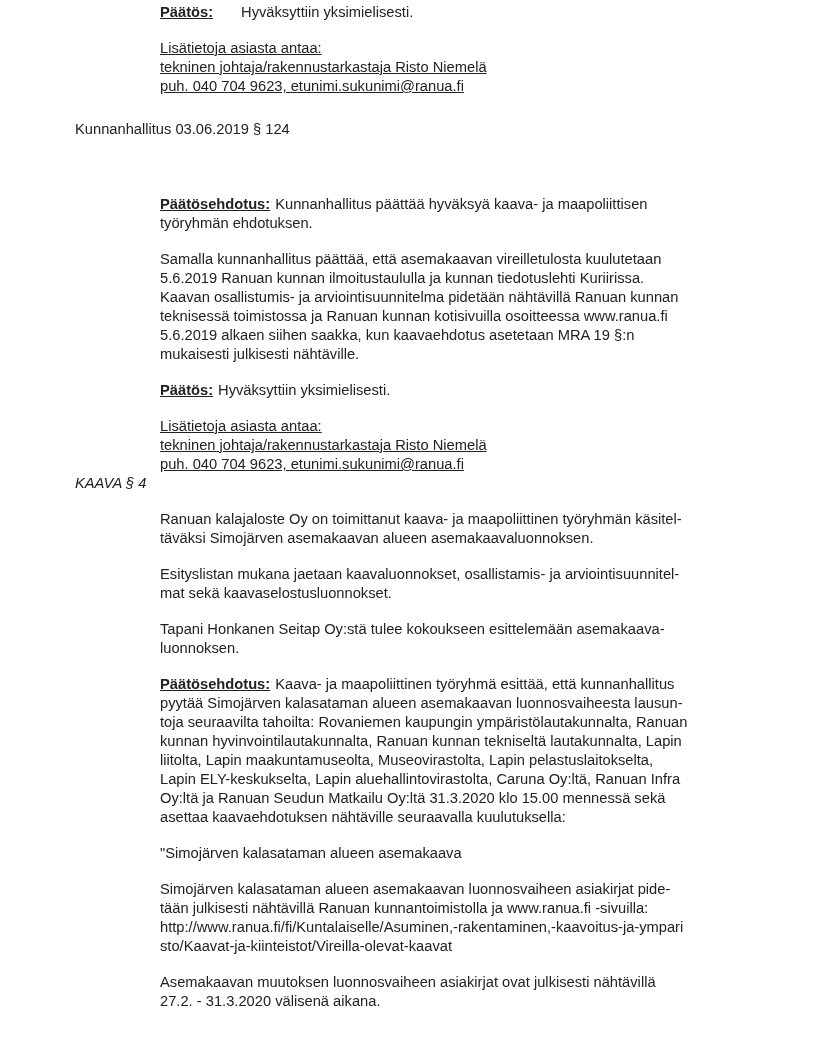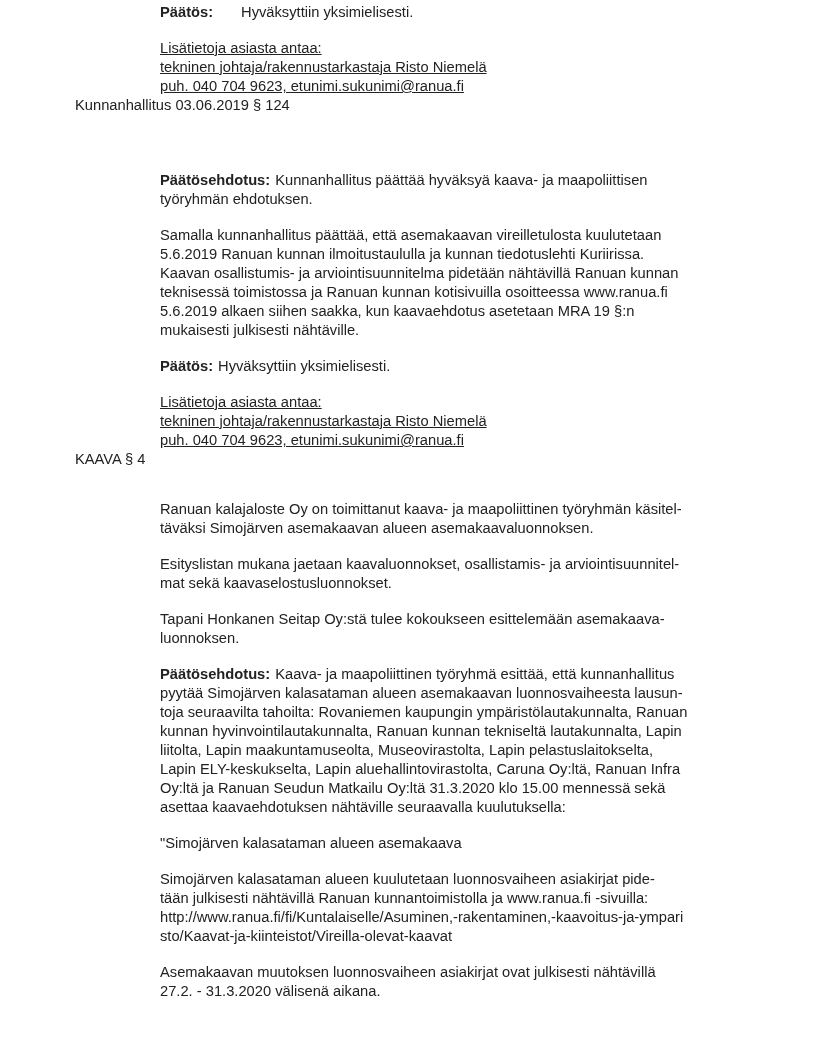--- a/index.html
+++ b/index.html
@@ -21,24 +21,25 @@
   }
   .para {
     margin: 0 0 17px 0;
     white-space: pre-line;
   }
   .para.nogap { margin-bottom: 0; text-decoration: underline; }
   .ref {
     margin-left: -85px;
     white-space: pre-line;
   }
-  .gap-xl  { margin-bottom: 56px; }
-  .gap-std { margin-bottom: 31px; }
+  .gap-xl  { margin-bottom: 56px; margin-top: 24px; }
+  .gap-std { margin-bottom: 17px; font-style: italic; }
   .lbl {
     font-weight: 700;
+    text-decoration: underline;
   }
   .lbl.sp { margin-right: 5px; margin-top: 21px; }
   .tabsp {
     display: inline-block;
     width: 28px;
   }
 </style>
 </head>
 <body>
 
@@ -85,21 +86,21 @@
 pyytää Simojärven kalasataman alueen asemakaavan luonnosvaiheesta lausun-
 toja seuraavilta tahoilta: Rovaniemen kaupungin ympäristölautakunnalta, Ranuan
 kunnan hyvinvointilautakunnalta, Ranuan kunnan tekniseltä lautakunnalta, Lapin
 liitolta, Lapin maakuntamuseolta, Museovirastolta, Lapin pelastuslaitokselta,
 Lapin ELY-keskukselta, Lapin aluehallintovirastolta, Caruna Oy:ltä, Ranuan Infra
 Oy:ltä ja Ranuan Seudun Matkailu Oy:ltä 31.3.2020 klo 15.00 mennessä sekä
 asettaa kaavaehdotuksen nähtäville seuraavalla kuulutuksella:</span></p>
 
   <p class="para">"Simojärven kalasataman alueen asemakaava</p>
 
-  <p class="para">Simojärven kalasataman alueen kuulutetaan luonnosvaiheen asiakirjat pide-
+  <p class="para">Simojärven kalasataman alueen asemakaavan luonnosvaiheen asiakirjat pide-
 tään julkisesti nähtävillä Ranuan kunnantoimistolla ja www.ranua.fi -sivuilla:
 http://www.ranua.fi/fi/Kuntalaiselle/Asuminen,-rakentaminen,-kaavoitus-ja-ympari
 sto/Kaavat-ja-kiinteistot/Vireilla-olevat-kaavat</p>
 
   <p class="para">Asemakaavan muutoksen luonnosvaiheen asiakirjat ovat julkisesti nähtävillä
 27.2. - 31.3.2020 välisenä aikana.</p>
 
 </div>
 
 </body></html>

